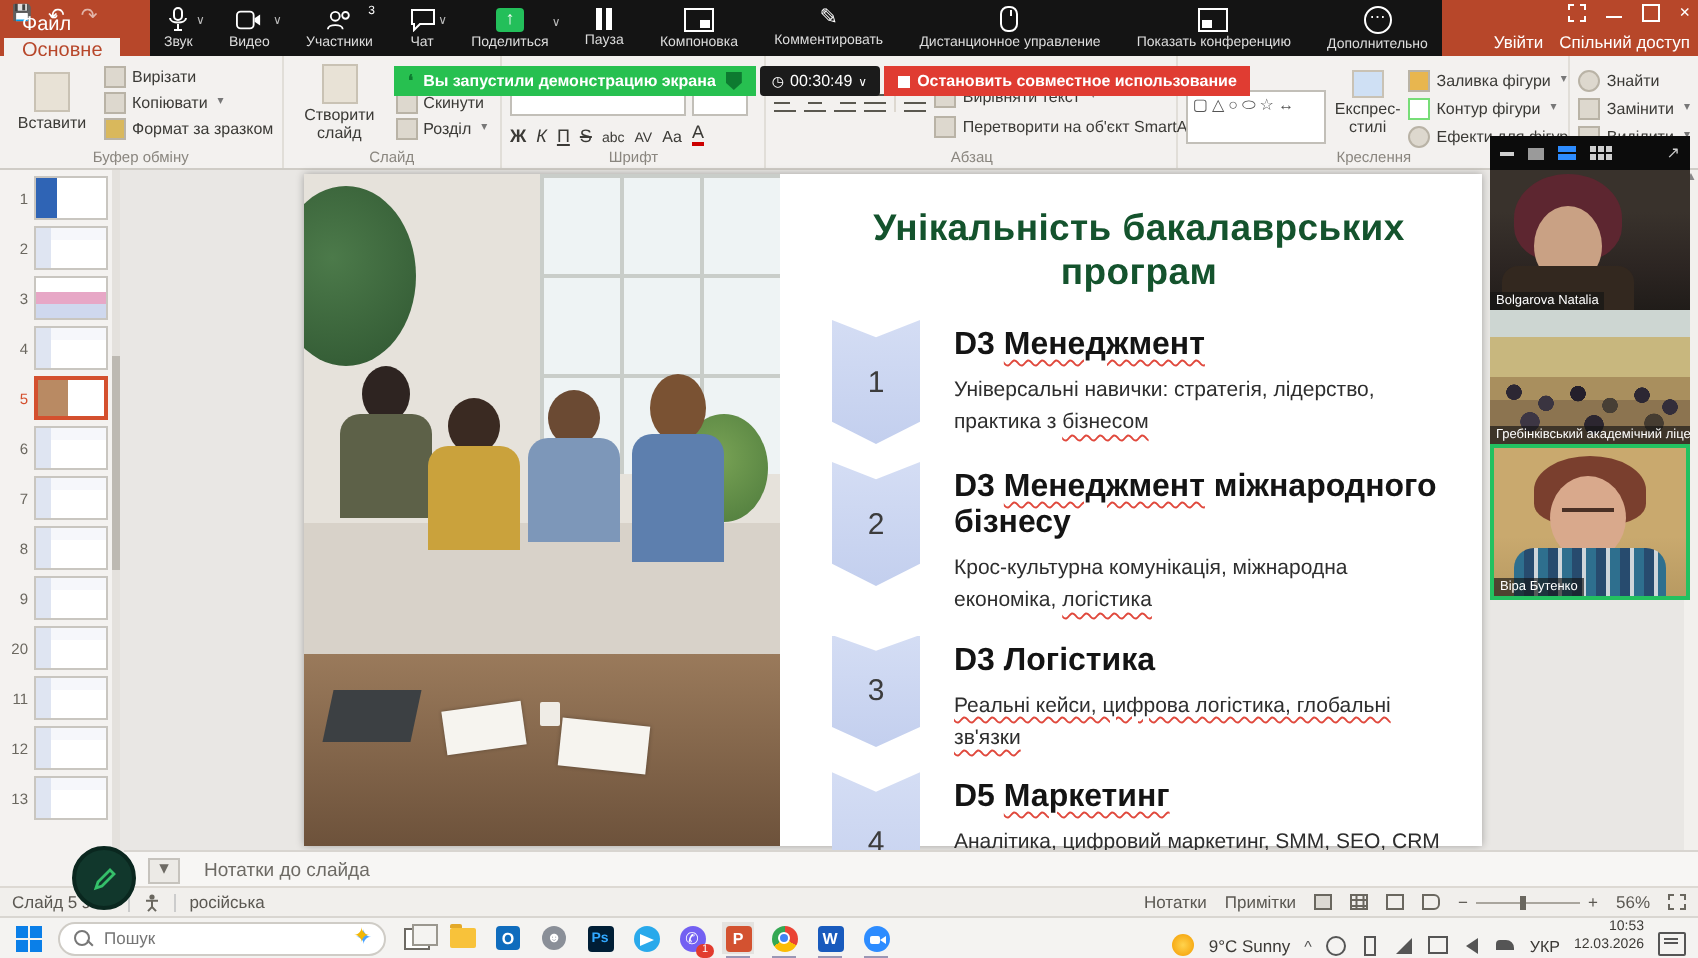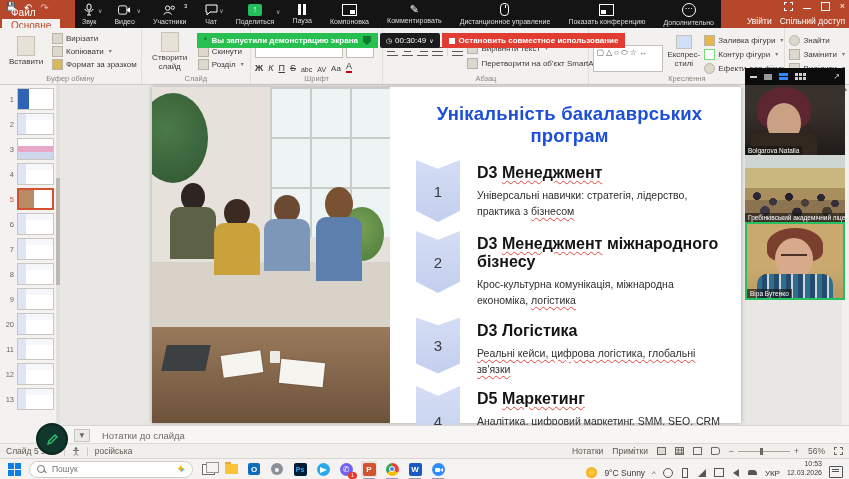--- a/index.html
+++ b/index.html
@@ -112,21 +112,21 @@
   .p3 .bodyp{background:#7d97b9;}
   .p4 .head{background:#7a5233;width:28px;height:34px;}
   .p4 .bodyp{background:#5d7fae;}
   .ph-table{position:absolute;left:0;bottom:0;width:100%;height:96px;
             background:linear-gradient(180deg,#9a7a5b,#6d523b);}
   .paper{position:absolute;background:#f6f4ef;transform:rotate(-8deg);box-shadow:0 0 2px rgba(0,0,0,.3);}
   .laptop{position:absolute;left:12px;bottom:52px;width:44px;height:26px;background:#3c4043;transform:skewX(-12deg);}
   .cup{position:absolute;left:118px;bottom:60px;width:10px;height:12px;background:#efece6;border-radius:1px;}
   
   .content{position:absolute;left:238px;top:0;right:0;bottom:0;padding:16px 18px 0 26px;box-sizing:border-box;}
-  .s-title{font-size:18.5px;font-weight:bold;color:#1d4ed8;text-align:center;letter-spacing:.2px;}
+  .s-title{font-size:18.5px;font-weight:bold;color:#14532d;text-align:center;letter-spacing:.2px;}
   .items{margin-top:13px;display:flex;flex-direction:column;gap:9px;}
   .item{display:flex;gap:17px;align-items:flex-start;}
   .chev{flex:0 0 auto;width:44px;height:62px;background:linear-gradient(180deg,#d4ddf4,#c3cfee);
         clip-path:polygon(0 0,50% 14%,100% 0,100% 82%,50% 100%,0 82%);
         display:flex;align-items:center;justify-content:center;
         font-size:15px;color:#3c3c3c;}
   .itext{padding-top:4px;max-width:296px;}
   .ihead{font-size:16px;font-weight:bold;color:#141414;}
   .idesc{font-size:10.5px;color:#2e2e2e;margin-top:5px;line-height:1.55;}
   .wv{text-decoration:underline;text-decoration-style:wavy;text-decoration-color:#e0483c;

